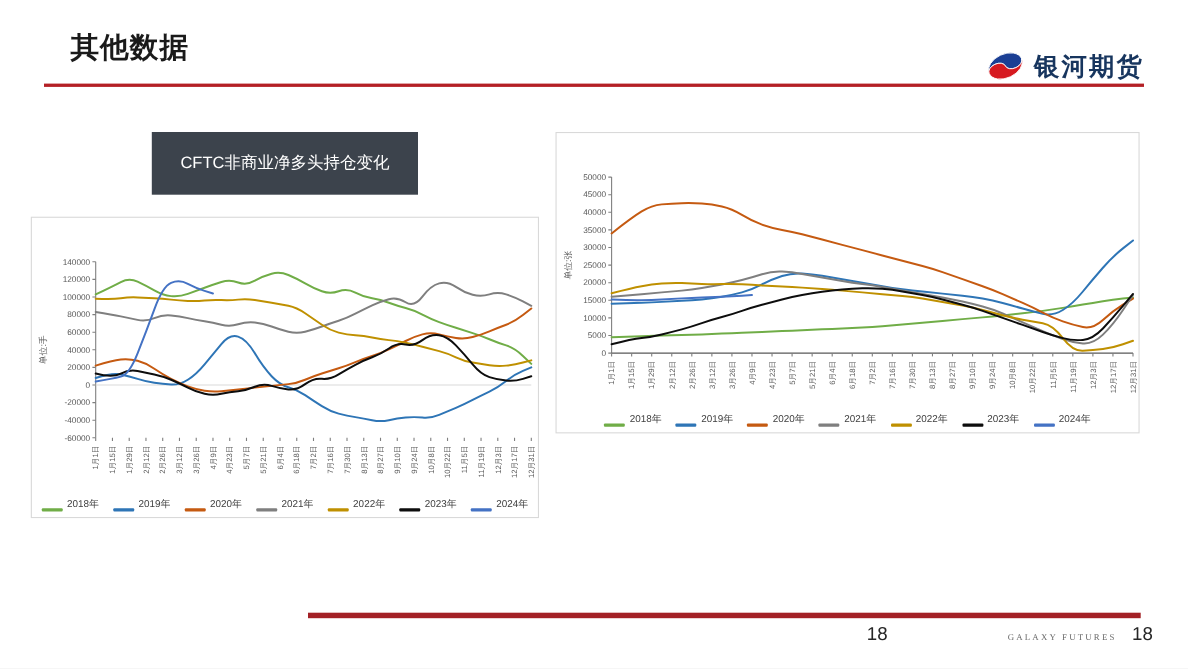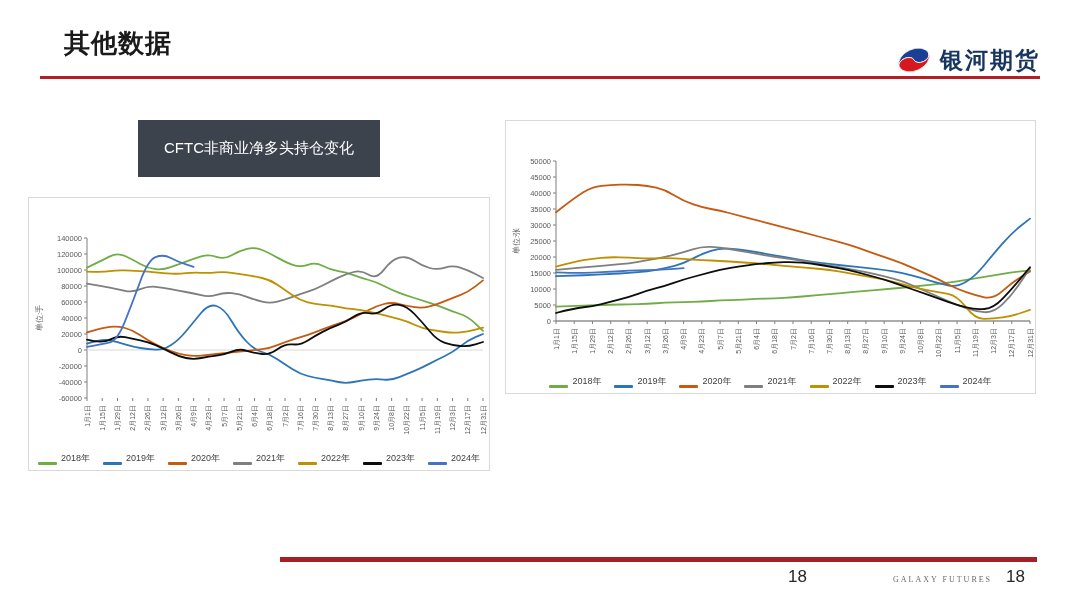--- a/index.html
+++ b/index.html
@@ -20,21 +20,21 @@
                font-size:15px;padding:19px 26px;margin-bottom:20px;white-space:nowrap;}
   .chart-card{border:1px solid #d9d9d9;background:#ffffff;padding:4px 2px 2px;}
   .chart-card svg{display:block;font-family:"Liberation Sans","DejaVu Sans",sans-serif;}
   .legend{display:flex;justify-content:center;align-items:center;gap:13px;height:20px;
           font-size:9px;color:#404040;}
   .leg-item{display:flex;align-items:flex-end;gap:4px;}
   .leg-swatch{display:inline-block;width:19px;height:3px;border-radius:1px;}
   
   .footer-bar{position:absolute;left:280px;right:43px;top:557px;height:5px;background:#a32126;}
   .page-number-mid{position:absolute;left:788px;top:567px;font-size:17px;color:#262626;}
-  .footer-right{position:absolute;right:55px;top:567px;display:flex;align-items:baseline;gap:14px;}
+  .footer-right{position:absolute;right:32px;top:567px;display:flex;align-items:baseline;gap:14px;}
   .footer-brand{font-family:"Liberation Serif","DejaVu Serif",serif;font-size:8px;
                 letter-spacing:2px;color:#6a6a6a;}
   .page-number-end{font-size:17px;color:#262626;}
 </style>
 </head>
 <body>
 
 <div class="slide">
 
   <h1 class="page-title">其他数据</h1>

